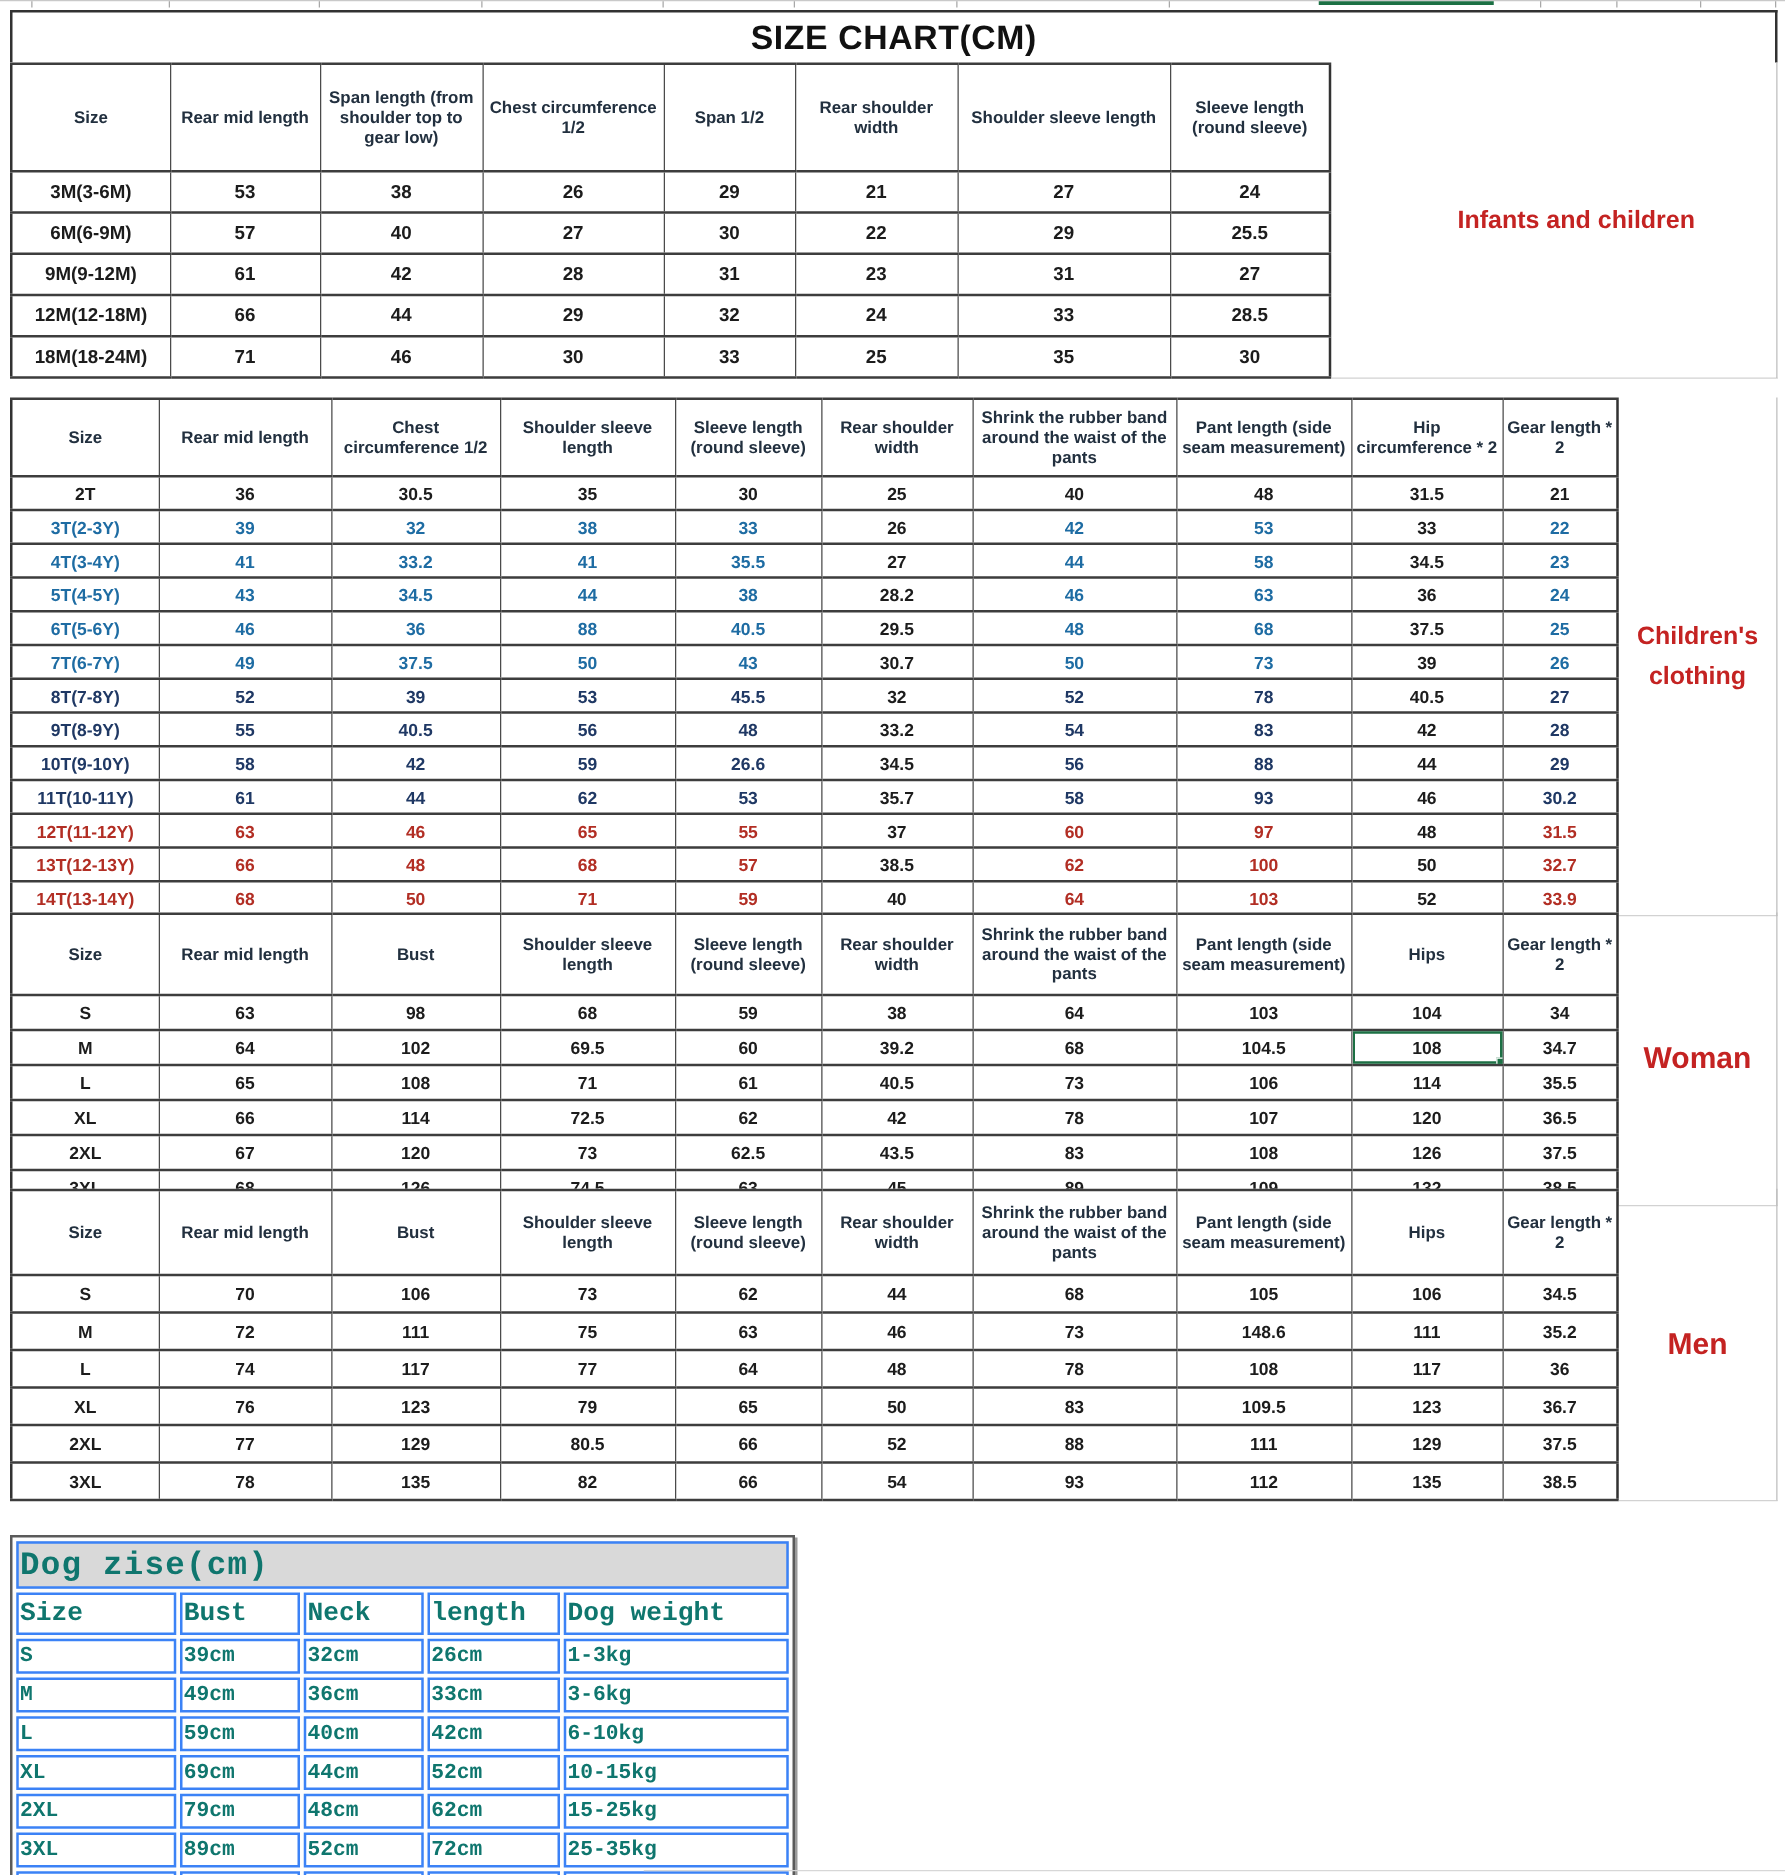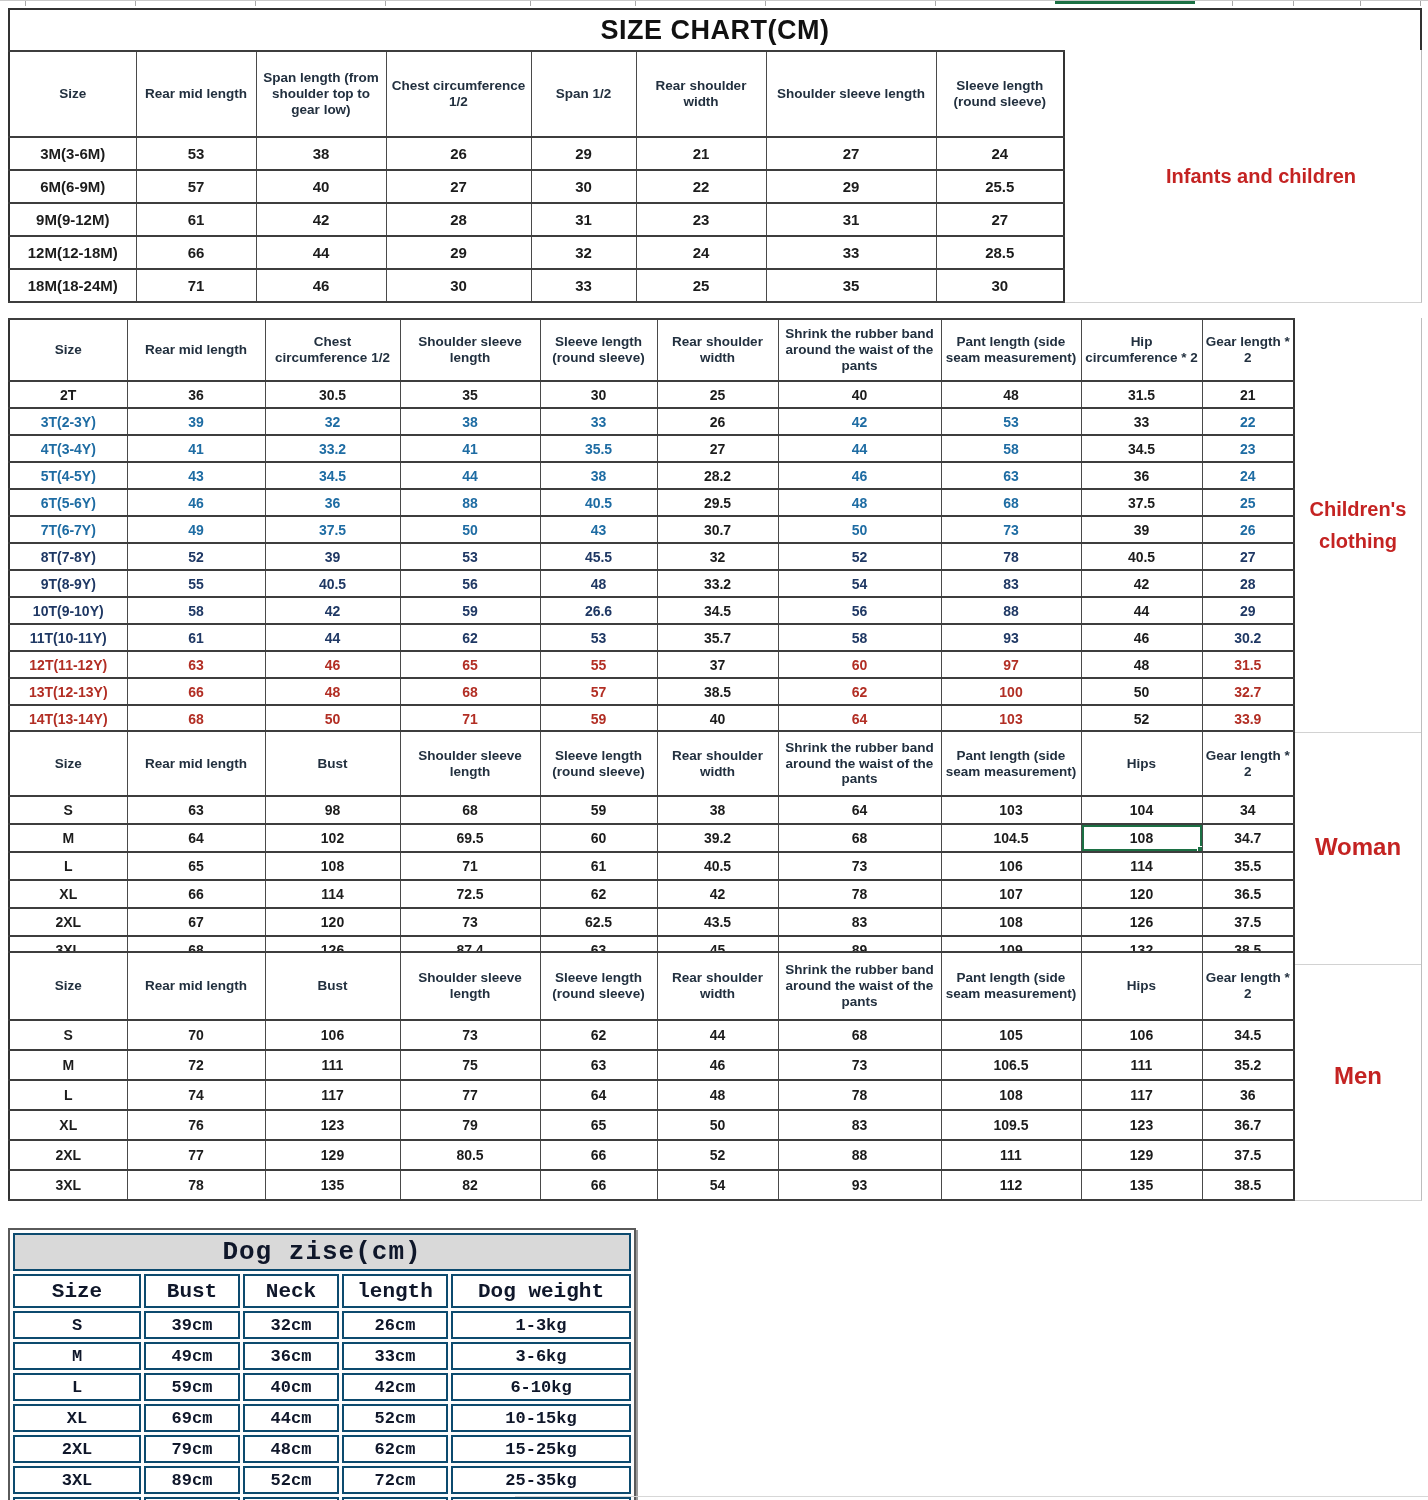--- a/index.html
+++ b/index.html
@@ -78,22 +78,22 @@
   .block4{position:absolute;left:8px;top:951px;width:1414px;display:flex;}
 
   
   .dog-block{position:absolute;left:8px;top:1228px;}
   table.dog{
     border-collapse:separate;border-spacing:3px;table-layout:fixed;width:622px;
     border:2px solid #5a5a5a;background:#fdfdfd;box-shadow:2px 2px 0 #9a9a9a;
     font-family:"Liberation Mono","DejaVu Sans Mono",monospace;
   }
   table.dog th,table.dog td{
-    border:2px solid #0c4a6e;background:#fff;text-align:center;vertical-align:middle;
-    font-weight:700;color:#0f172a;overflow:hidden;
+    border:2px solid #3b82f6;background:#fff;text-align:left;vertical-align:middle;
+    font-weight:700;color:#0f766e;overflow:hidden;
   }
   table.dog .dog-title{background:#d9d9d9;font-size:26px;height:32px;letter-spacing:1px;}
   table.dog th{font-size:21px;height:28px;}
   table.dog td{font-size:17px;height:22px;}
   table.dog tr:last-child td{height:40px;}
 </style>
 </head>
 <body>
 
 <div class="sheet">
@@ -467,21 +467,21 @@
             <td>43.5</td>
             <td>83</td>
             <td>108</td>
             <td>126</td>
             <td>37.5</td>
           </tr>
           <tr>
             <td>3XL</td>
             <td>68</td>
             <td>126</td>
-            <td>87.4</td>
+            <td>74.5</td>
             <td>63</td>
             <td>45</td>
             <td>89</td>
             <td>109</td>
             <td>132</td>
             <td>38.5</td>
           </tr>
         </tbody>
       </table>
     <div class="side-label woman-label">Woman</div>
@@ -527,21 +527,21 @@
             <td>34.5</td>
           </tr>
           <tr>
             <td>M</td>
             <td>72</td>
             <td>111</td>
             <td>75</td>
             <td>63</td>
             <td>46</td>
             <td>73</td>
-            <td>106.5</td>
+            <td>148.6</td>
             <td>111</td>
             <td>35.2</td>
           </tr>
           <tr>
             <td>L</td>
             <td>74</td>
             <td>117</td>
             <td>77</td>
             <td>64</td>
             <td>48</td>

